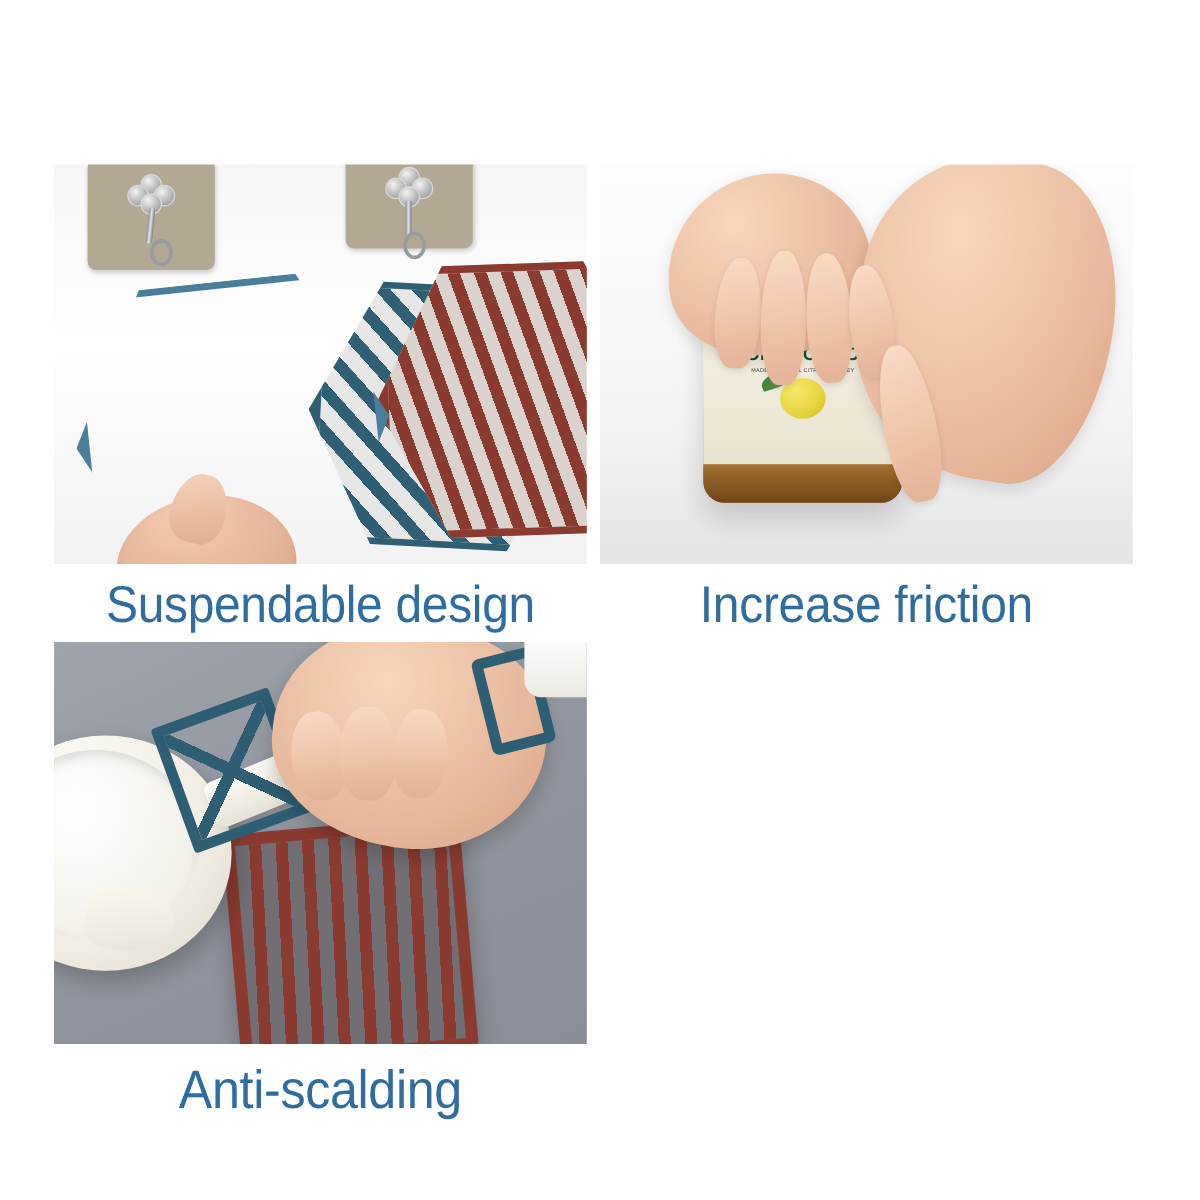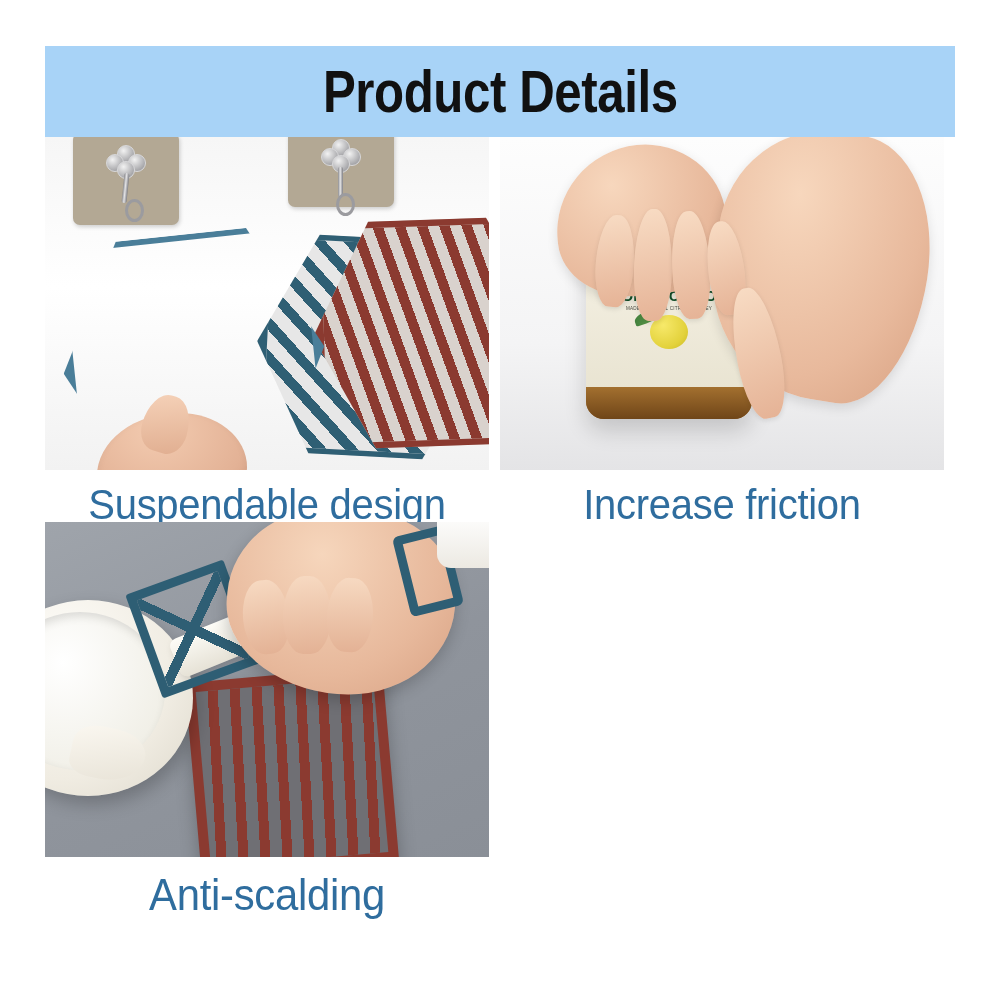--- a/index.html
+++ b/index.html
@@ -44,21 +44,21 @@
     transform-origin: center;
     white-space: nowrap;
   }
 
   
   .cell {
     position: absolute;
     width: 444px;
   }
   .cell-r1 { top: 137px; }
-  .cell-r2 { top: 522px; }
+  .cell-r2 { top: 535px; }
   .cell-c1 { left: 45px; }
   .cell-c2 { left: 500px; }
 
   .photo {
     position: relative;
     width: 444px;
     height: 333px;
     overflow: hidden;
     background: #e9e9ea;
   }
@@ -435,23 +435,20 @@
     border: 9px solid #b06a60;
     background: repeating-linear-gradient(74deg, rgba(0,0,0,0) 0 10px, #b06a60 10px 17px), #5a3330;
     box-shadow: 0 8px 18px rgba(0,0,0,.45);
   }
 </style>
 </head>
 <body>
 
 <div id="infographic">
 
-  <div class="title-banner">
-    <div class="title-text">Product Details</div>
-  </div>
 
   <div class="cell cell-r1 cell-c1">
     <div class="photo p1">
 
       <div class="hook-pad pad-a"></div>
       <div class="hook-flower" style="left:61px; top:8px;">
         <span class="petal pt"></span>
         <span class="petal pl"></span>
         <span class="petal pr"></span>
         <span class="petal pb"></span>

